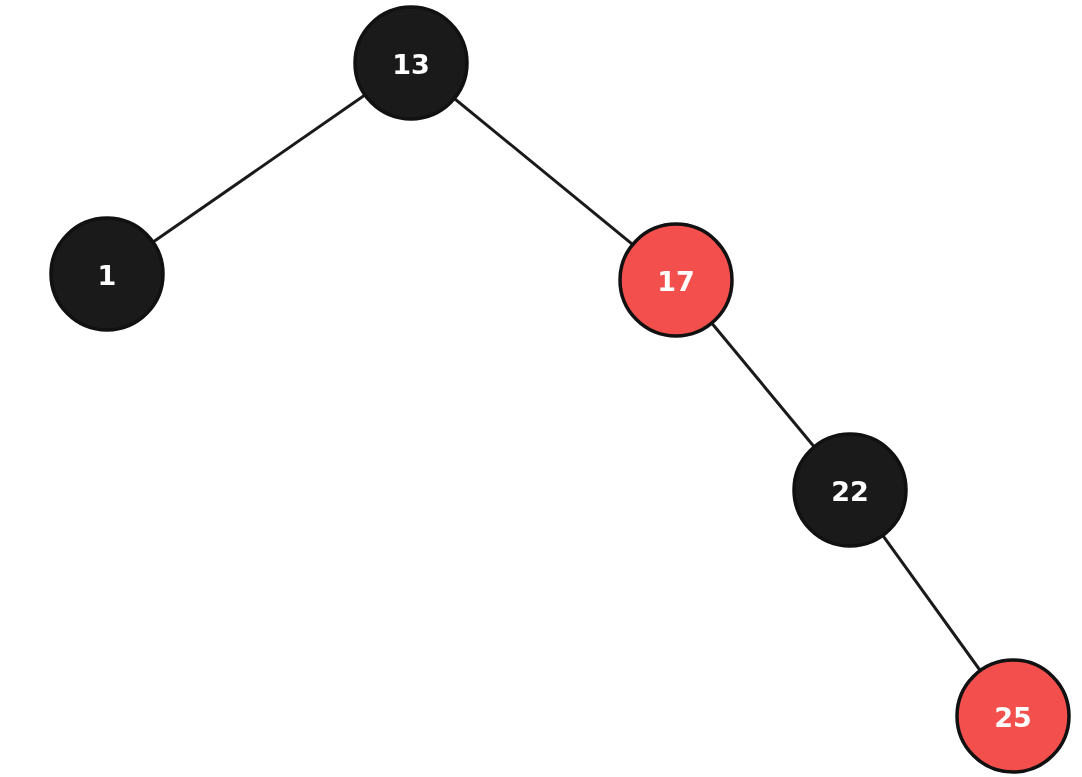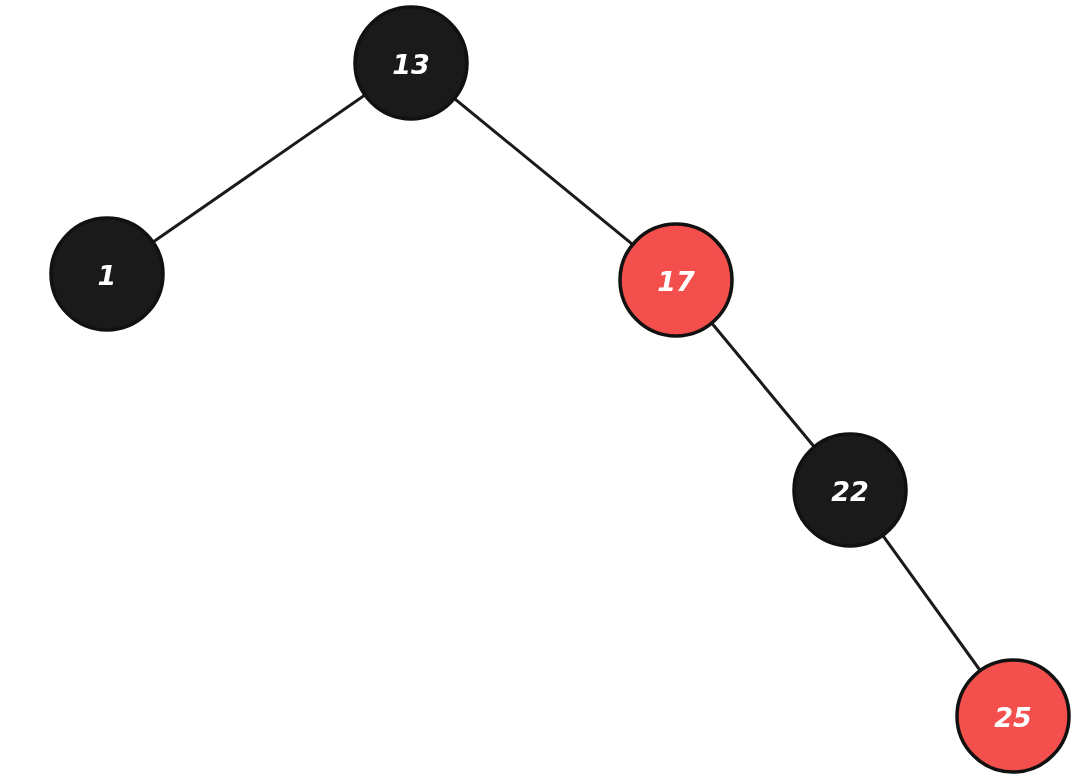--- a/index.html
+++ b/index.html
@@ -7,21 +7,20 @@
     padding: 0;
     background: #ffffff;
   }
   .canvas-wrap {
     position: relative;
     width: 1074px;
     height: 777px;
     background: #ffffff;
     overflow: hidden;
     font-family: "DejaVu Sans", "Liberation Sans", sans-serif;
-    font-style: italic;
   }
   svg text {
     font-family: "DejaVu Sans", "Liberation Sans", sans-serif;
     font-weight: bold;
     text-anchor: middle;
     dominant-baseline: central;
   }
 </style>
 </head>
 <body>

